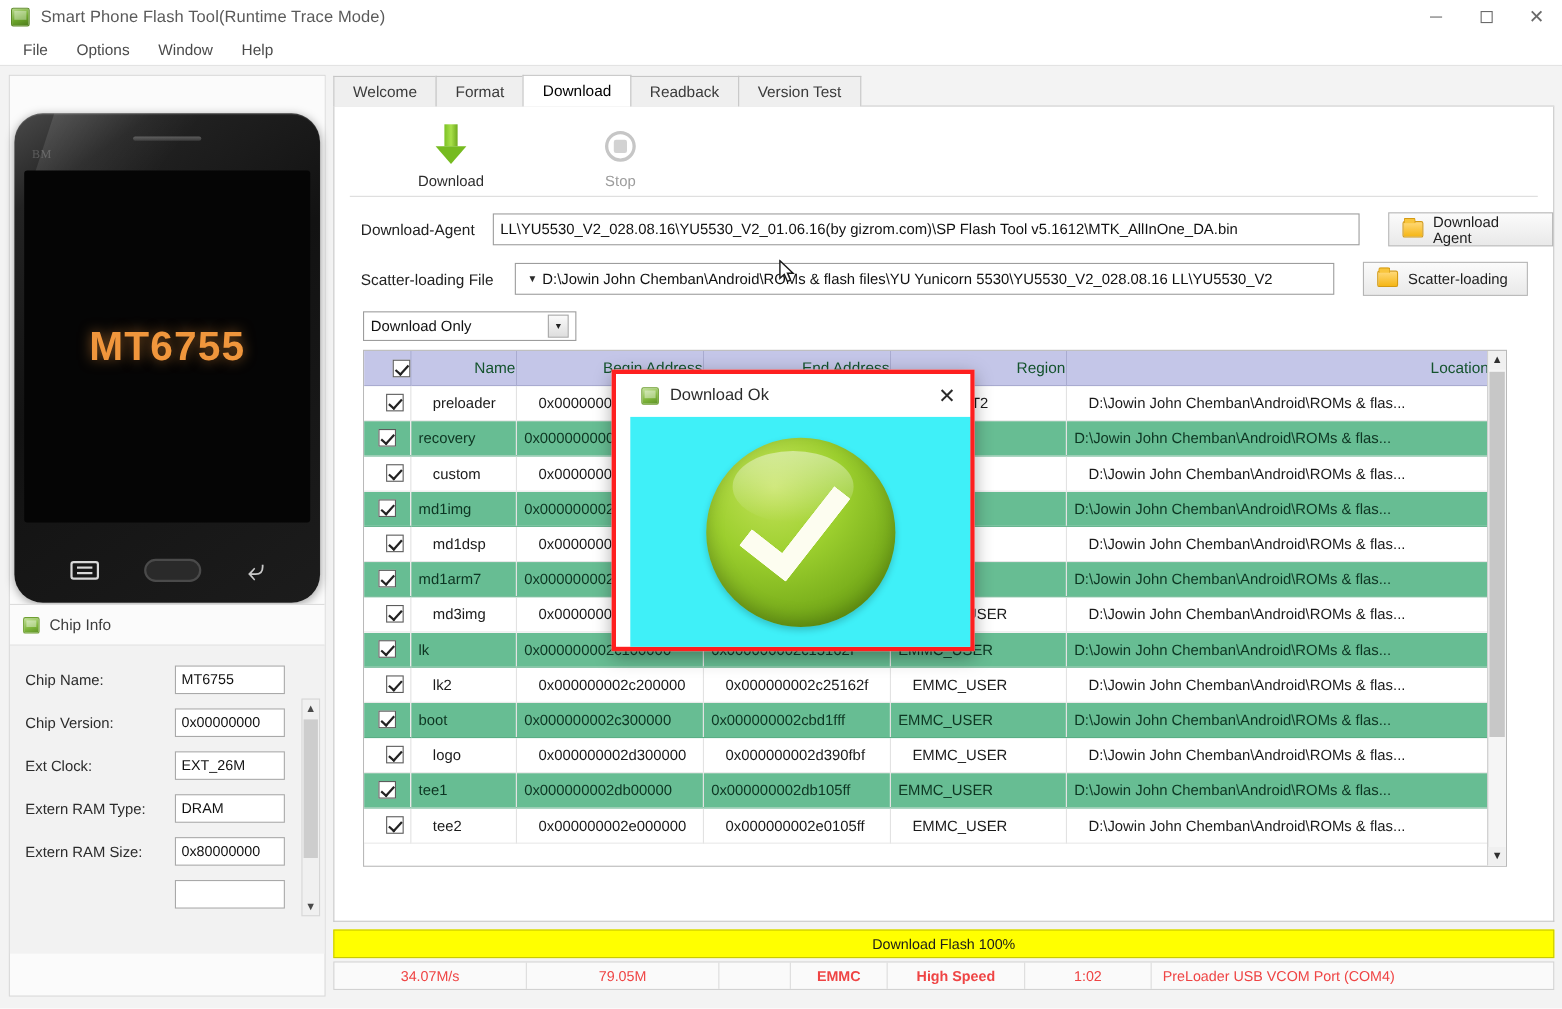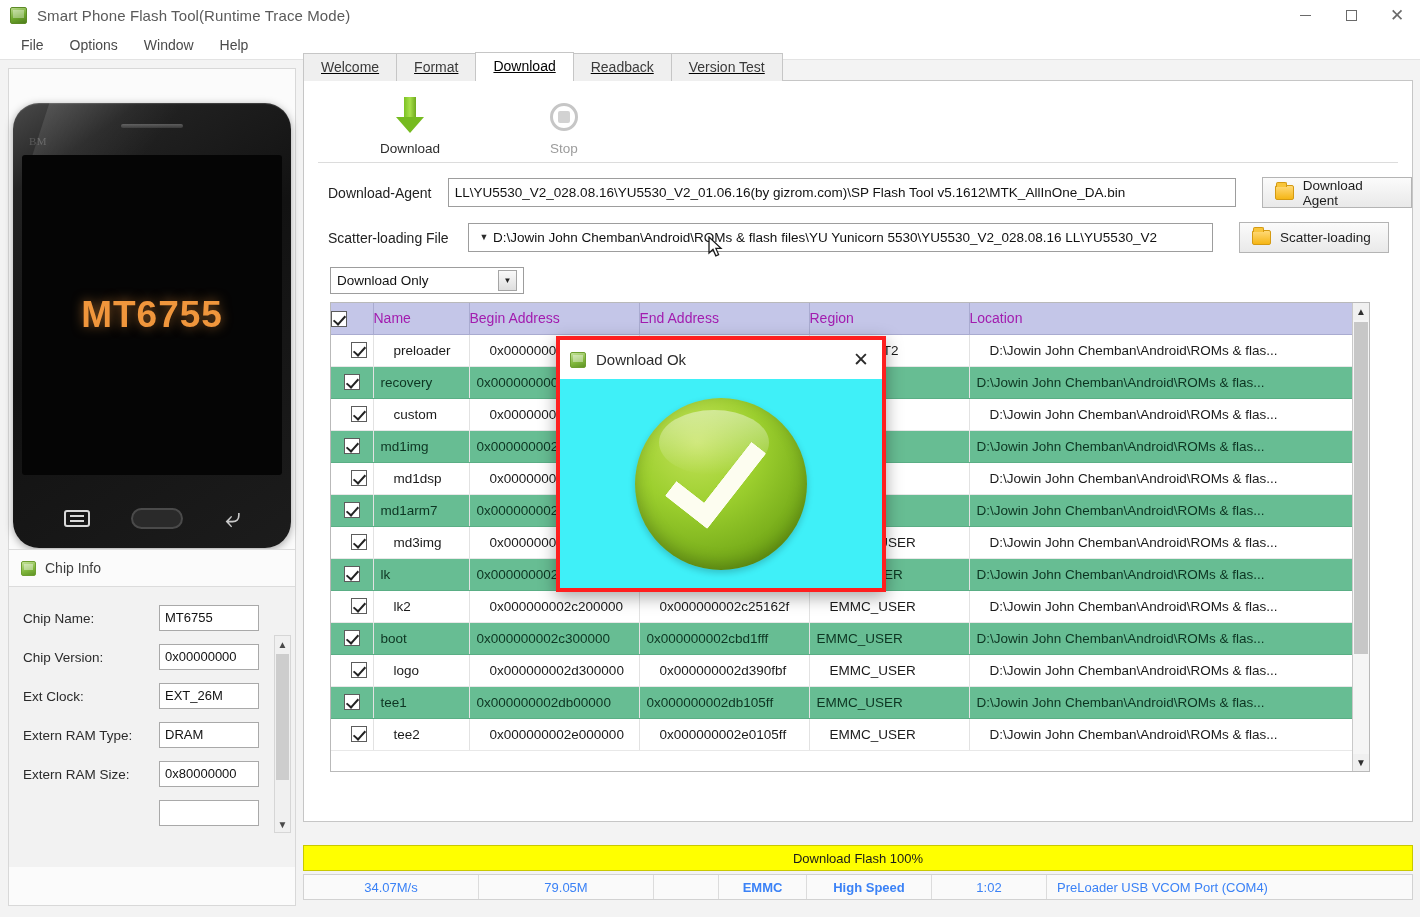--- a/index.html
+++ b/index.html
@@ -132,21 +132,21 @@
     background: #fbfbfb;
   }
   .gear-ic {
     width: 16px; height: 16px; margin-right: 9px; border-radius: 50%;
     background: radial-gradient(circle, #f4f4f4 30%, #b9b9b9 32%, #cfcfcf 60%, #a8a8a8 100%);
     border: 1px solid #b0b0b0; position: relative;
   }
   .gear-ic::after { content:""; position:absolute; left:5px; top:5px; width:5px; height:5px; border-radius:50%; background:#fbfbfb; }
 
   
-  .mainarea { position: absolute; left: 303px; top: 52px; width: 1110px; height: 770px; text-decoration: underline; }
+  .mainarea { position: absolute; left: 303px; top: 68px; width: 1110px; height: 770px; }
   .tabstrip { display: flex; align-items: flex-end; height: 29px; border-bottom: 1px solid #c6c6c6; }
   .tab {
     font-size: 14px; color: #3a3a3a; padding: 5px 17px 6px; margin-right: -1px;
     border: 1px solid #c6c6c6; border-bottom: none; background: #efefef;
     position: relative; top: 1px;
   }
   .tab.active { background: #ffffff; color: #000; padding-bottom: 7px; }
   .tabpanel {
     position: absolute; left: 0; top: 29px; width: 1110px; height: 741px;
     background: #ffffff; border: 1px solid #c6c6c6; border-top: none;
@@ -209,21 +209,21 @@
   }
 
   
   .tablewrap {
     margin: 8px 0 0 26px; width: 1040px; height: 470px;
     border: 1px solid #b9b9b9; background: #fff; position: relative; overflow: hidden;
   }
   table.ptable { border-collapse: collapse; width: 1023px; table-layout: fixed; }
   table.ptable th {
     background: #c4c6e8; border-right: 1px solid #a9abd0; border-bottom: 1px solid #a9abd0;
-    font-size: 14px; font-weight: normal; color: #a21caf; height: 31px; text-align: left;
+    font-size: 14px; font-weight: normal; color: #14532d; height: 31px; text-align: right;
   }
   table.ptable td {
     border-right: 1px solid #e2e2e2; border-bottom: 1px solid #e8e8e8;
     font-size: 13.5px; color: #1a1a1a; height: 32px; padding: 0 7px; white-space: nowrap; overflow: hidden;
   }
   tr.alt td { background: #67bd93; color: #0d3522; border-bottom: 1px solid #5aae85; }
   tr.norm td { background: #ffffff; padding-left: 20px; }
   .col-chk { width: 42px; text-align: center; }
   .col-name { width: 96px; }
   .col-begin { width: 170px; }
@@ -248,30 +248,30 @@
 
   
   .bottomstatus { position: absolute; left: 303px; top: 845px; width: 1110px; height: 62px; }
   .progressbar {
     height: 26px; background: #ffff00; border: 1px solid #c9c900;
     display: flex; align-items: center; justify-content: center;
     font-size: 13px; color: #1a1a1a;
   }
   .statusrow {
     margin-top: 3px; height: 26px; border: 1px solid #d2d2d2; background: #fafafa;
-    display: flex; align-items: center; font-size: 13px; color: #3b82f6;
+    display: flex; align-items: center; font-size: 13px; color: #ef4444;
   }
   .scell { height: 24px; display: flex; align-items: center; justify-content: center; border-right: 1px solid #dcdcdc; }
   .scell.last { border-right: none; justify-content: flex-start; padding-left: 10px; flex: 1; }
 
   
   .dialog {
     position: absolute; left: 556px; top: 336px; width: 330px; height: 256px;
     border: 4px solid #fe1f1f; background: #ffffff;
-    box-shadow: 0 5px 16px rgba(0,0,0,.35); z-index: 50;
+    box-shadow: 0 5px 16px rgba(0,0,0,.35); z-index: 50; padding-left: 13px;
   }
   .dlg-title { height: 39px; background: #ffffff; display: flex; align-items: center; padding: 0 6px 0 10px; }
   .dlg-ic {
     width: 16px; height: 16px; margin-right: 10px; border-radius: 2px;
     background: linear-gradient(160deg,#c5e39b 0%, #7fb63b 60%, #5f9326 100%);
     border: 1px solid #6e9f30; position: relative;
   }
   .dlg-ic::after { content:""; position:absolute; left:2px; top:2px; right:2px; bottom:5px; background: rgba(255,255,255,.4); }
   .dlg-title-text { font-size: 15px; color: #2c2c2c; flex: 1; }
   .dlg-close { width: 30px; height: 30px; display:flex; align-items:center; justify-content:center; font-size:19px; color:#2b2b2b; font-weight:300; }

